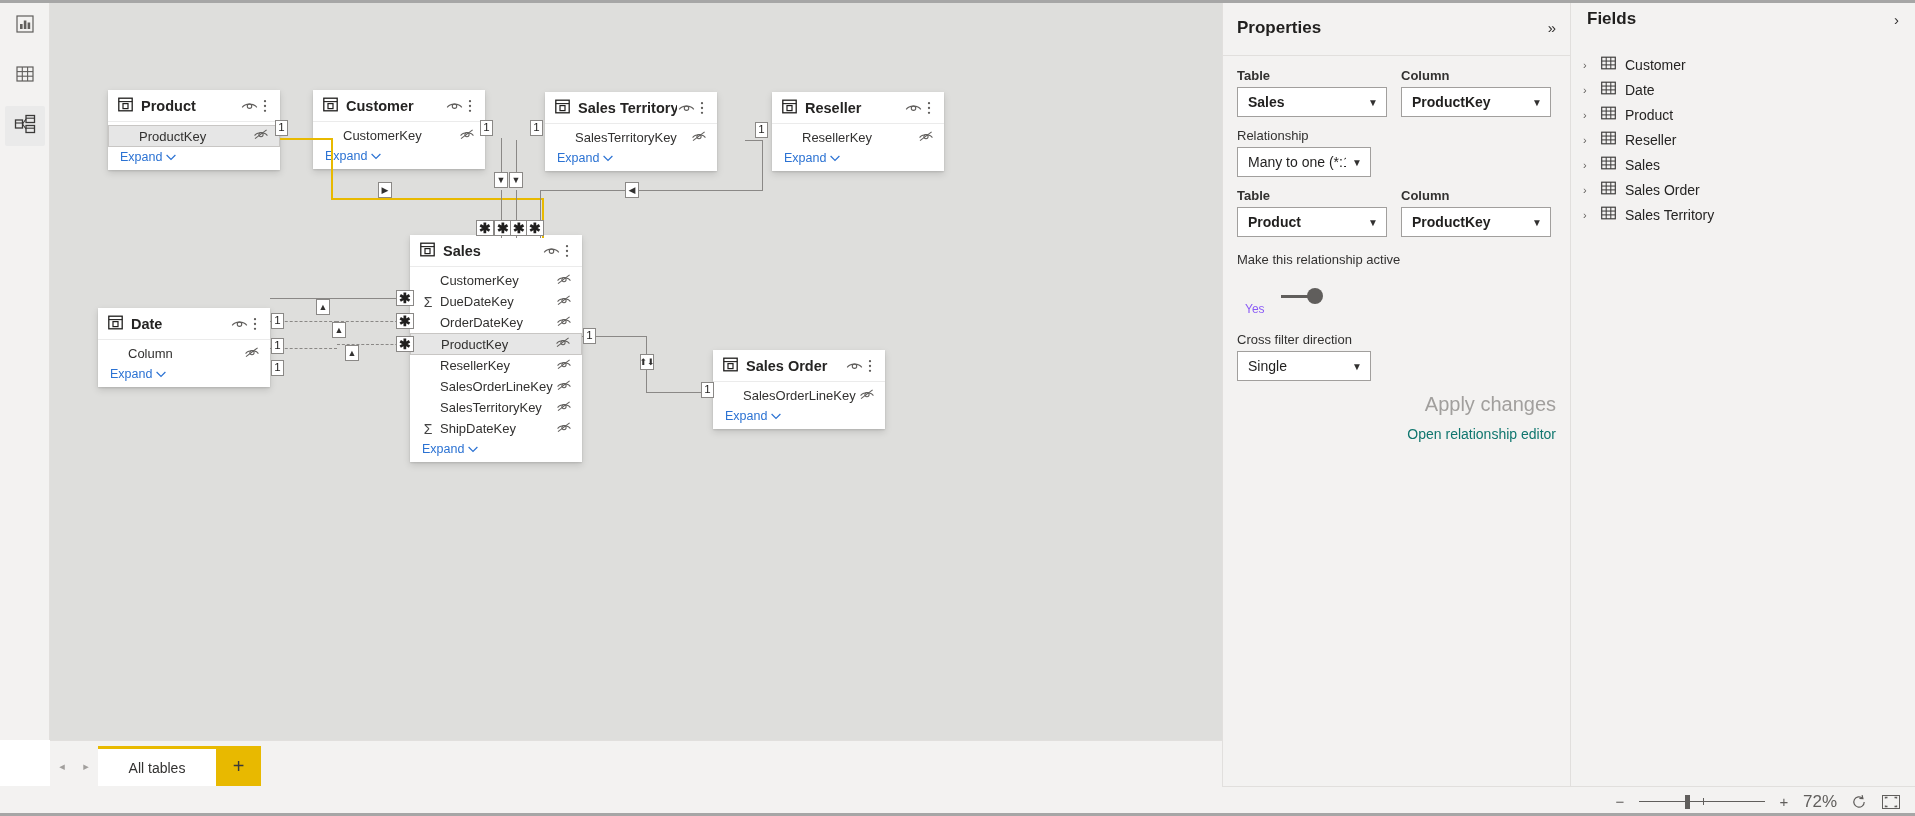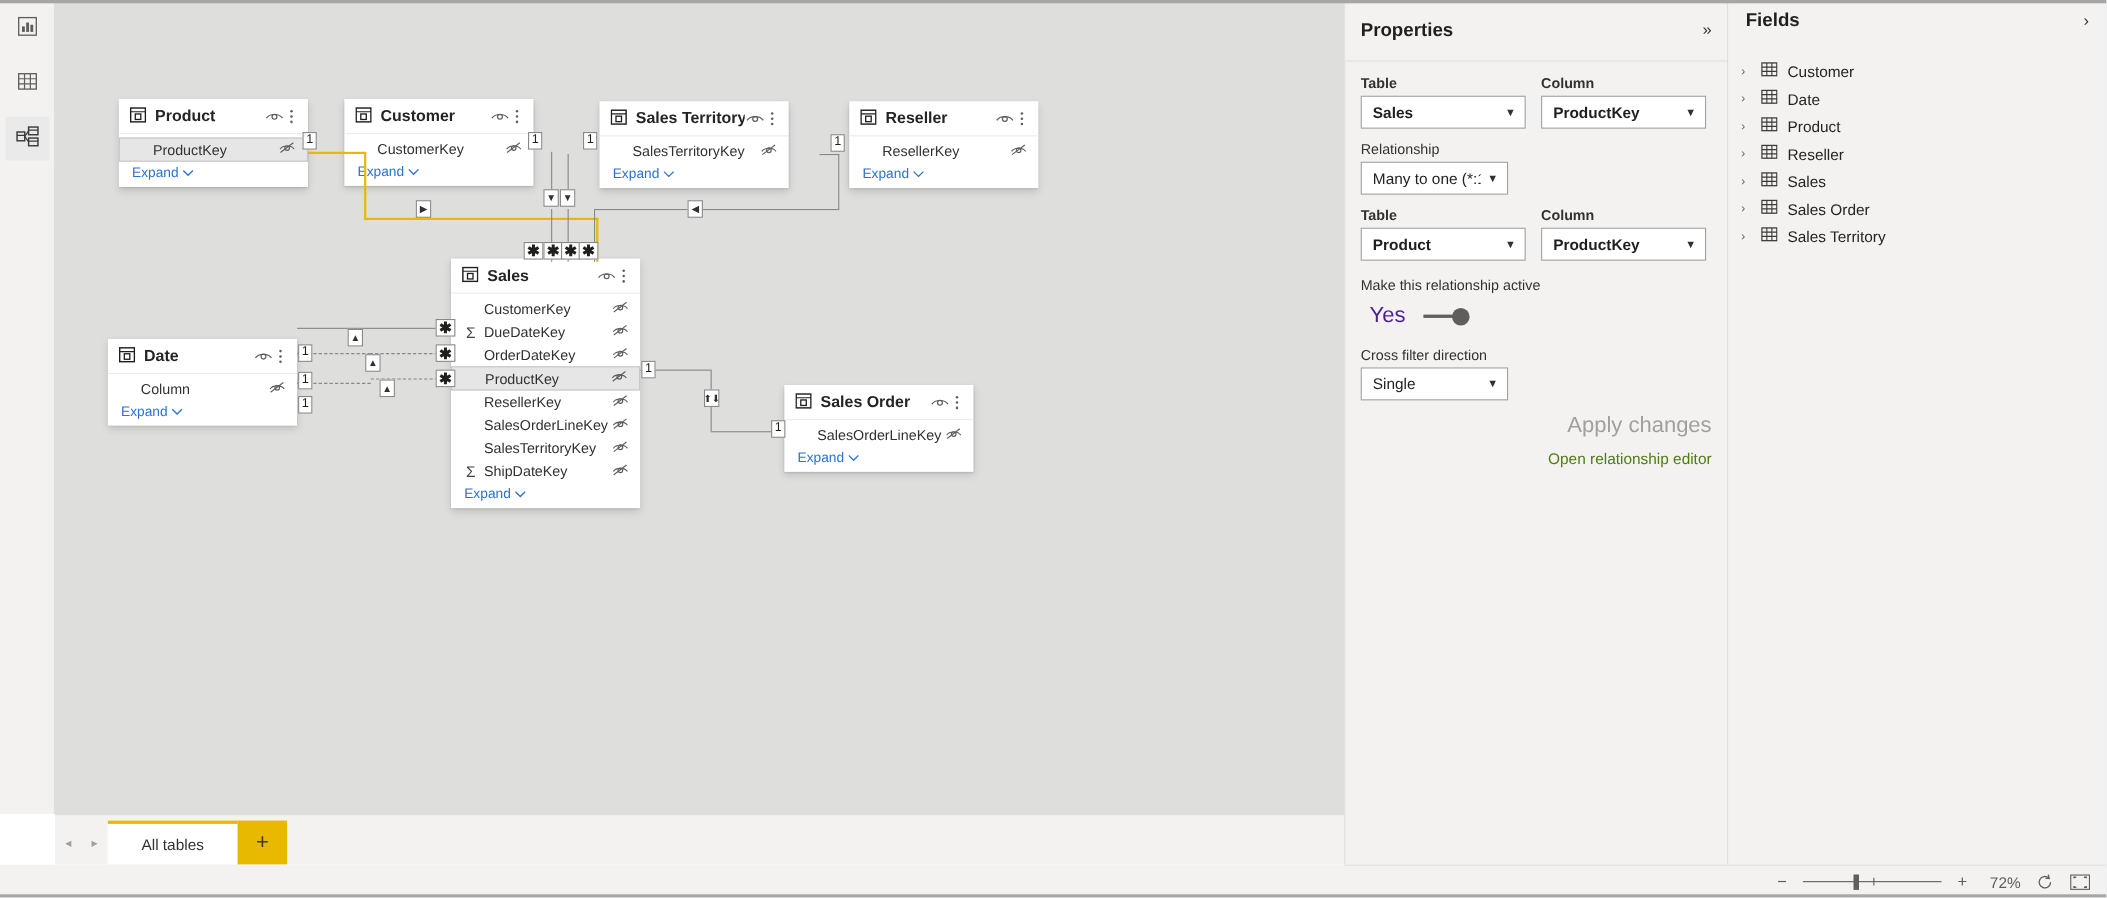--- a/index.html
+++ b/index.html
@@ -124,29 +124,29 @@
   .combo {
     height: 30px; background: #ffffff; border: 1px solid #a19f9d;
     display: flex; align-items: center; padding: 0 8px 0 10px;
     font-size: 14px; color: #201f1e; cursor: pointer;
   }
   .combo .cv { flex: 1; white-space: nowrap; overflow: hidden; }
   .combo .cc { color: #323130; font-size: 10px; margin-left: 6px; }
   .w150 { width: 150px; }
   .w134 { width: 134px; }
   .toggle-row { display: flex; align-items: center; gap: 16px; margin: 9px 0 16px 8px; }
-  .tgl-lbl { font-size: 20px; color: #4c1d95; }
+  .tgl-lbl { font-size: 12px; color: #8b5cf6; margin-top: 26px; }
   .tgl { width: 42px; height: 20px; display: flex; align-items: center; cursor: pointer; }
   .tgl .trk { width: 30px; height: 3px; background: #605e5c; }
   .tgl .knb { width: 16px; height: 16px; border-radius: 50%; background: #605e5c; margin-left: -4px; }
   .apply {
     text-align: right; font-size: 20px; color: #a19f9d; margin-top: 12px; cursor: default;
   }
   .openeditor {
-    text-align: right; font-size: 14px; color: #4d7c0f; margin-top: 10px; cursor: pointer;
+    text-align: right; font-size: 14px; color: #0f766e; margin-top: 10px; cursor: pointer;
   }
 
   
   .fields {
     position: absolute; left: 1570px; top: 0; width: 345px; height: 786px;
     background: #f3f2f1; border-left: 1px solid #e1dfdd;
   }
   .fields-head {
     height: 38px; display: flex; align-items: center; padding: 0 16px;
   }
@@ -172,21 +172,21 @@
     position: absolute; left: 1222px; top: 786px; width: 693px; height: 30px;
     background: #f3f2f1; display: flex; align-items: center;
     justify-content: flex-end; gap: 12px; padding-right: 14px;
     border-top: 1px solid #e1dfdd;
   }
   .zbtn { font-size: 15px; color: #605e5c; cursor: pointer; width: 14px; text-align:center; }
   .slider { position: relative; width: 126px; height: 16px; display: flex; align-items: center; cursor: pointer; }
   .slider .strack { position: absolute; left: 0; right: 0; height: 1px; background: #605e5c; }
   .slider .smid { position: absolute; left: 64px; width: 1px; height: 7px; background: #605e5c; }
   .slider .sthumb { position: absolute; left: 46px; width: 5px; height: 14px; background: #605e5c; }
-  .zpct { font-size: 14px; color: #605e5c; min-width: 34px; text-align: right; }
+  .zpct { font-size: 17px; color: #605e5c; min-width: 34px; text-align: right; }
   .sicon { width: 20px; height: 20px; display:flex; align-items:center; justify-content:center; cursor: pointer; }
 
   .topedge { position:absolute; left:0; top:0; width:1915px; height:3px; background:#a6a6a6; z-index: 40; }
   .botedge { position:absolute; left:0; top:813px; width:1915px; height:3px; background:#a6a6a6; z-index: 40; }
 </style>
 </head>
 <body>
 
 <div class="app">
 

